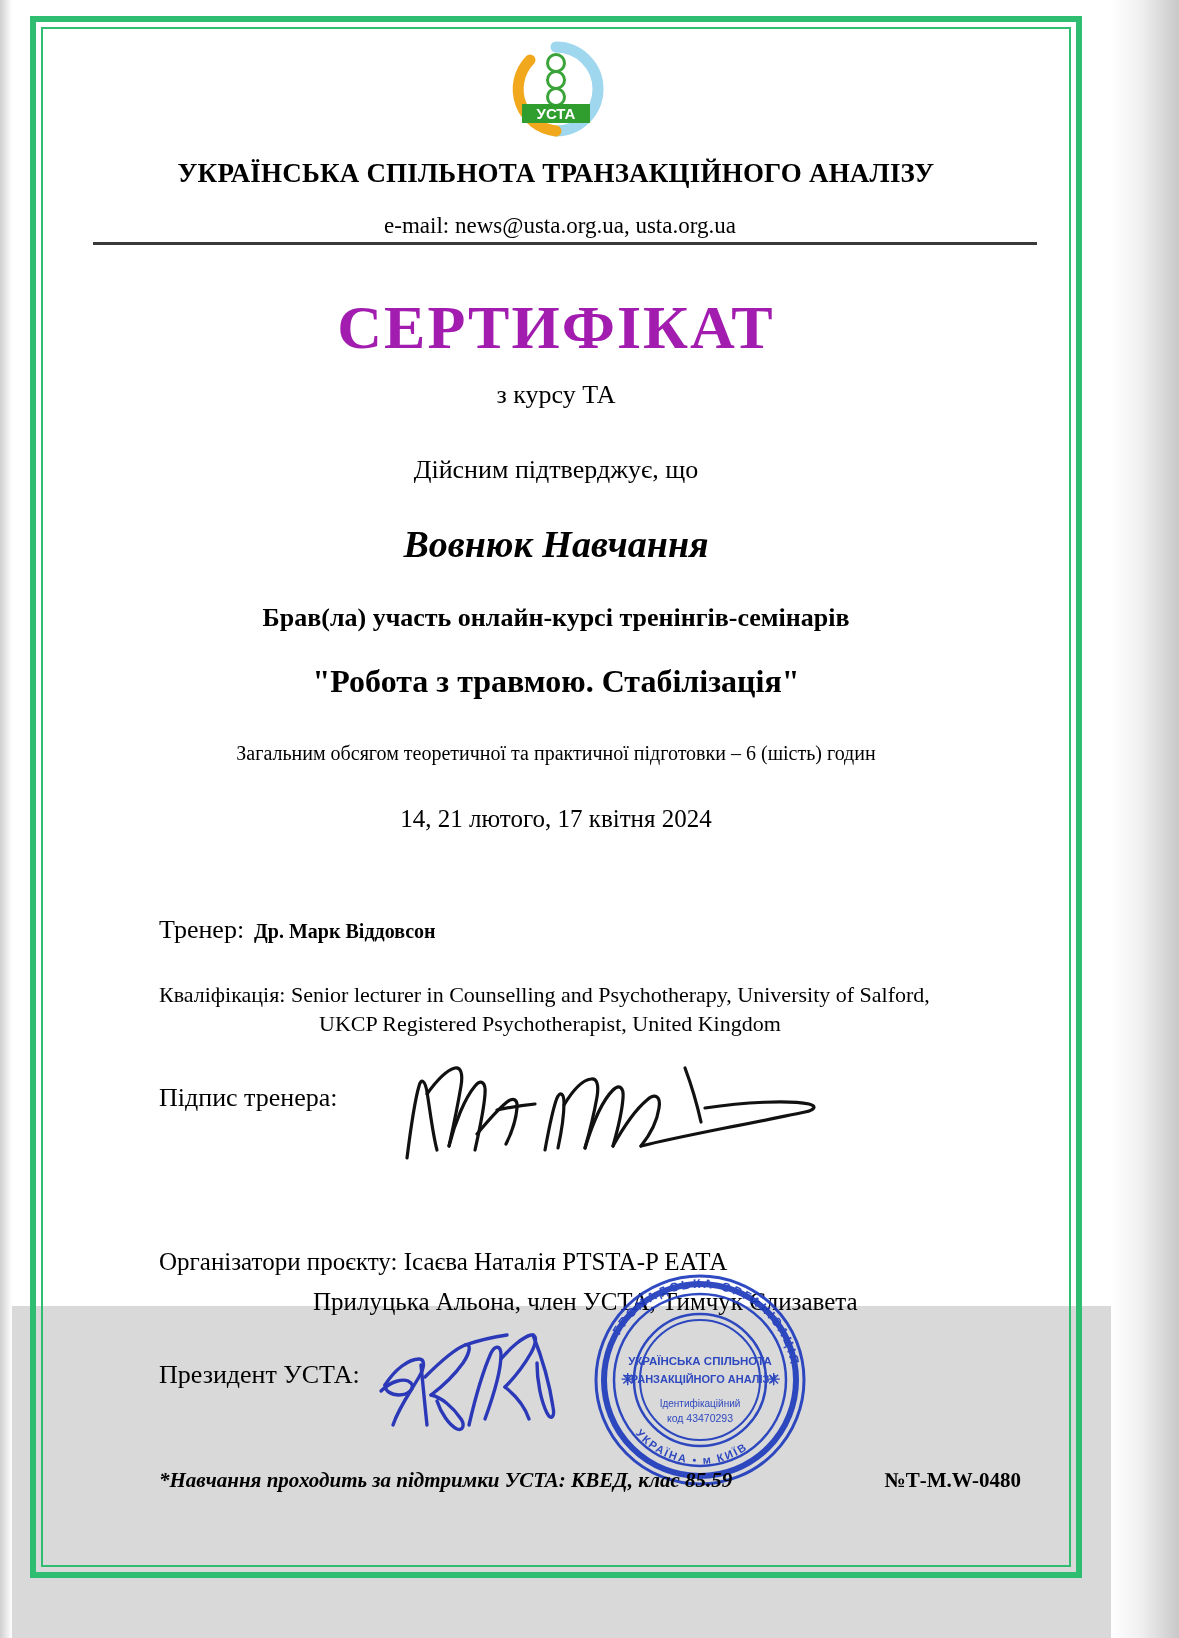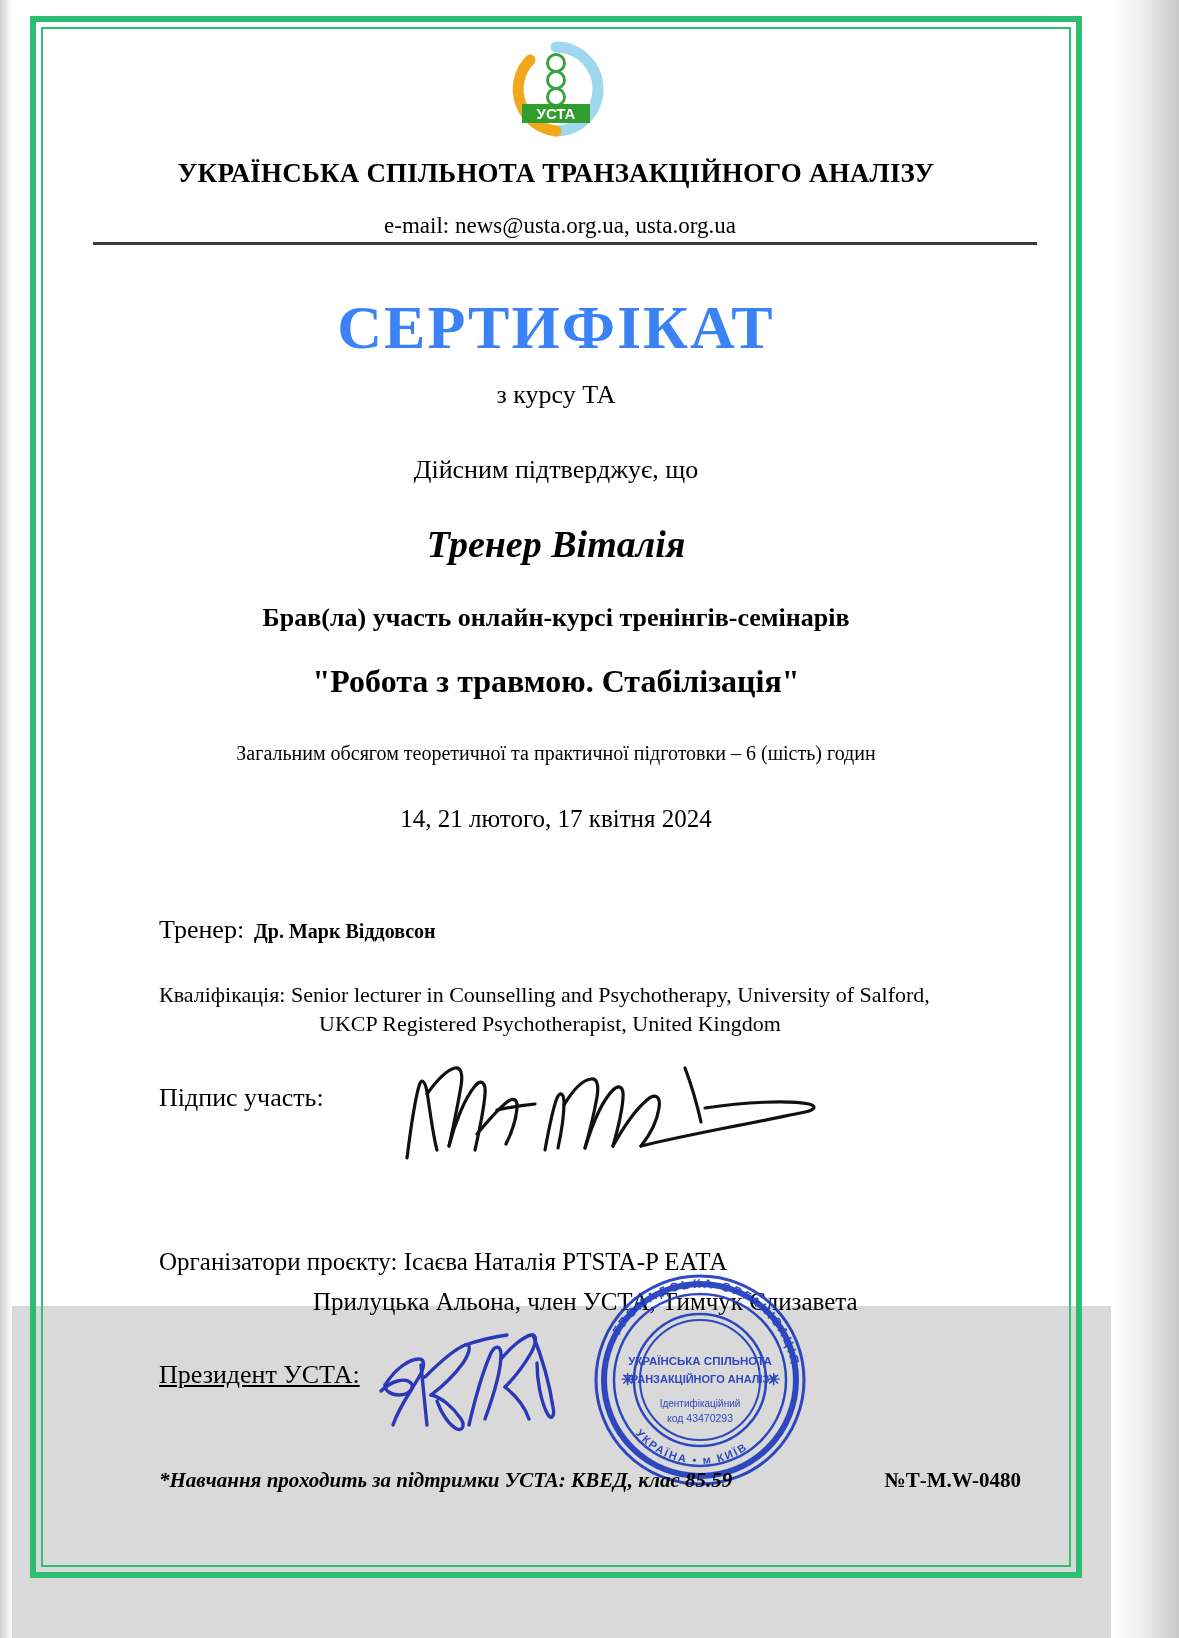--- a/index.html
+++ b/index.html
@@ -102,21 +102,21 @@
     height: 3px;
     background: #3a3a3a;
   }
 
   
   .cert-title {
     position: absolute;
     left: 0; right: 0;
     top: 262px;
     text-align: center;
-    color: #3b82f6;
+    color: #a21caf;
     font-weight: bold;
     font-size: 62px;
     letter-spacing: 2px;
   }
   .course-line {
     position: absolute;
     left: 0; right: 0;
     top: 350px;
     text-align: center;
     font-size: 26px;
@@ -225,21 +225,20 @@
     font-size: 25px;
     white-space: nowrap;
   }
 
   .president-row {
     position: absolute;
     left: 104px;
     top: 1330px;
     font-size: 26px;
     white-space: nowrap;
-    text-decoration: underline;
   }
   .president-signature {
     position: absolute;
     left: 310px;
     top: 1285px;
     width: 240px;
     height: 130px;
     pointer-events: none;
   }
 
@@ -304,39 +303,39 @@
       </div>
     </div>
 
     <div class="org-title">УКРАЇНСЬКА СПІЛЬНОТА ТРАНЗАКЦІЙНОГО АНАЛІЗУ</div>
     <div class="org-email">e-mail: news@usta.org.ua, usta.org.ua</div>
     <div class="rule"></div>
 
     <div class="cert-title">СЕРТИФІКАТ</div>
     <div class="course-line">з курсу ТА</div>
     <div class="confirm-line">Дійсним підтверджує, що</div>
-    <div class="recipient">Тренер Віталія</div>
+    <div class="recipient">Вовнюк Навчання</div>
     <div class="participation">Брав(ла) участь онлайн-курсі тренінгів-семінарів</div>
     <div class="program">"Робота з травмою. Стабілізація"</div>
     <div class="hours">Загальним обсягом теоретичної та практичної підготовки – 6 (шість) годин</div>
     <div class="dates">14, 21 лютого,  17 квітня 2024</div>
 
     <div class="trainer-row">
       <span>Тренер:</span><span class="tr-name">Др. Марк Віддовсон</span>
     </div>
 
     <div class="qual-block">
       <div class="qual-l1">
         <span>Кваліфікація:</span>
         <span>Senior lecturer in Counselling and Psychotherapy, University of Salford,</span>
       </div>
       <div class="qual-l3">UKCP Registered Psychotherapist, United Kingdom</div>
     </div>
 
-    <div class="sign-row">Підпис участь:</div>
+    <div class="sign-row">Підпис тренера:</div>
 
     <div class="trainer-signature">
       <svg width="450" height="120" viewBox="0 0 450 120">
         <g fill="none" stroke="#111111" stroke-width="3.2" stroke-linecap="round" stroke-linejoin="round">
           <path d="M22 108 C 26 76, 30 50, 34 36 C 36 28, 40 30, 42 42 C 45 60, 48 86, 52 100"></path>
           <path d="M42 44 C 52 30, 62 20, 70 18 C 76 17, 78 24, 76 36 C 73 54, 68 78, 64 96"></path>
           <path d="M64 96 C 70 72, 80 48, 90 36 C 96 29, 101 32, 100 44 C 99 60, 94 82, 90 100"></path>
           <path d="M92 84 C 102 72, 112 60, 122 52 C 128 47, 133 49, 132 58 C 131 70, 126 84, 121 94"></path>
           <path d="M112 60 C 126 57, 140 55, 150 54"></path>
           <path d="M160 100 C 164 78, 168 58, 172 48 C 175 41, 179 43, 179 53 C 179 66, 176 84, 173 98"></path>

